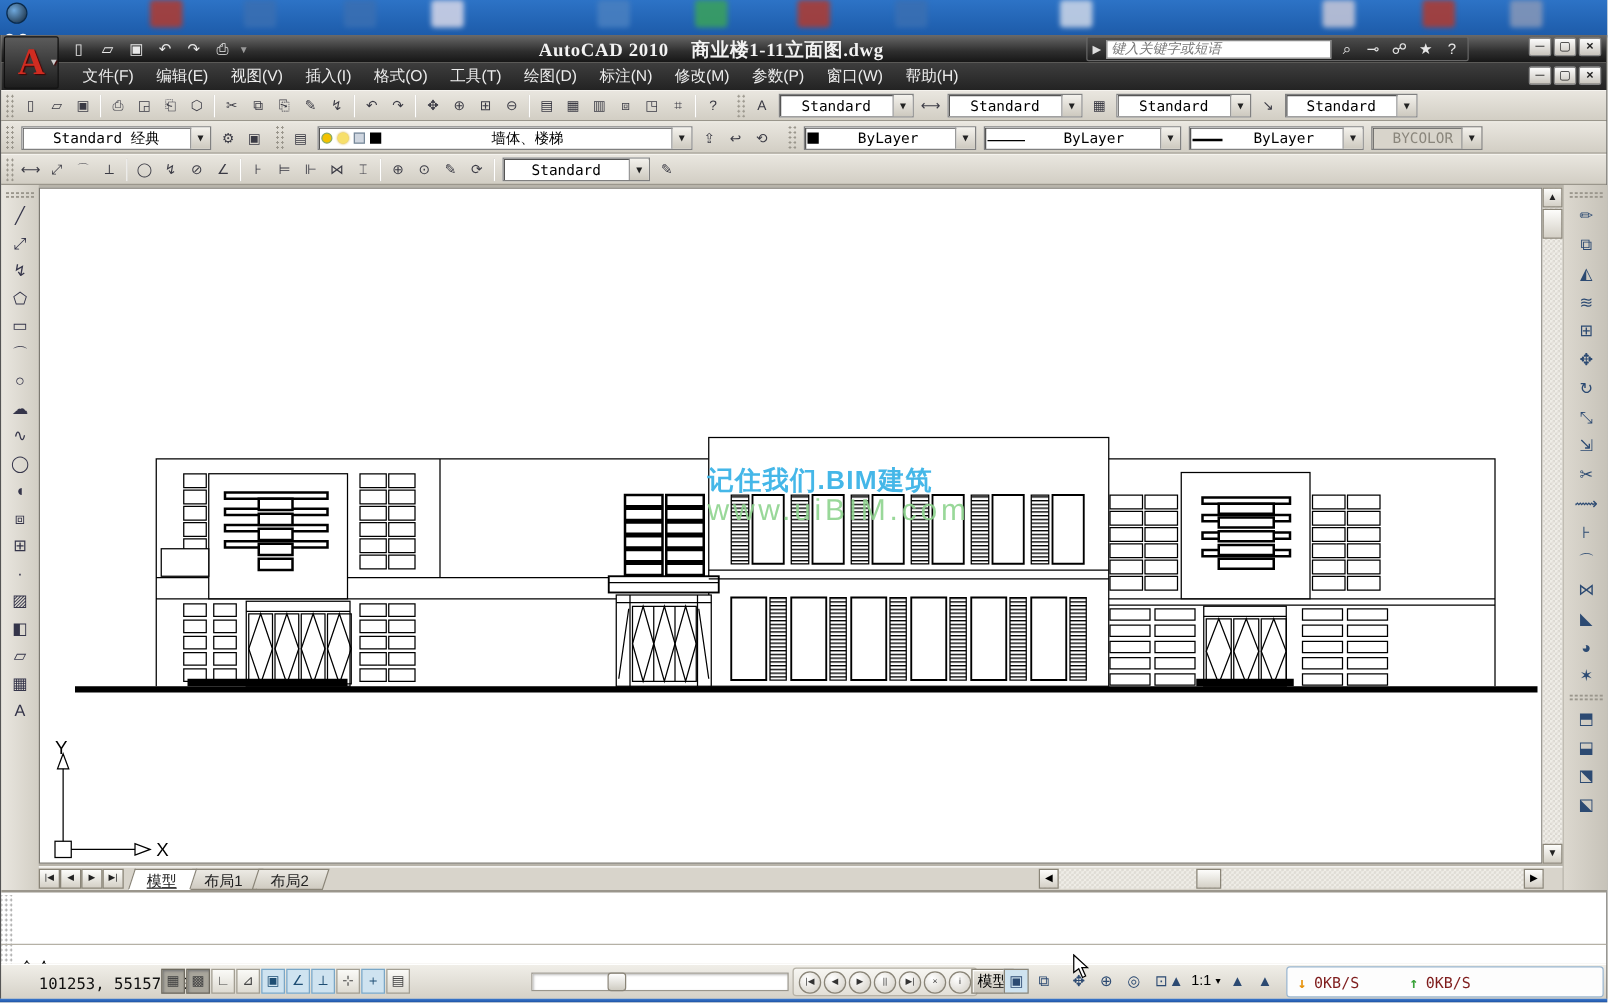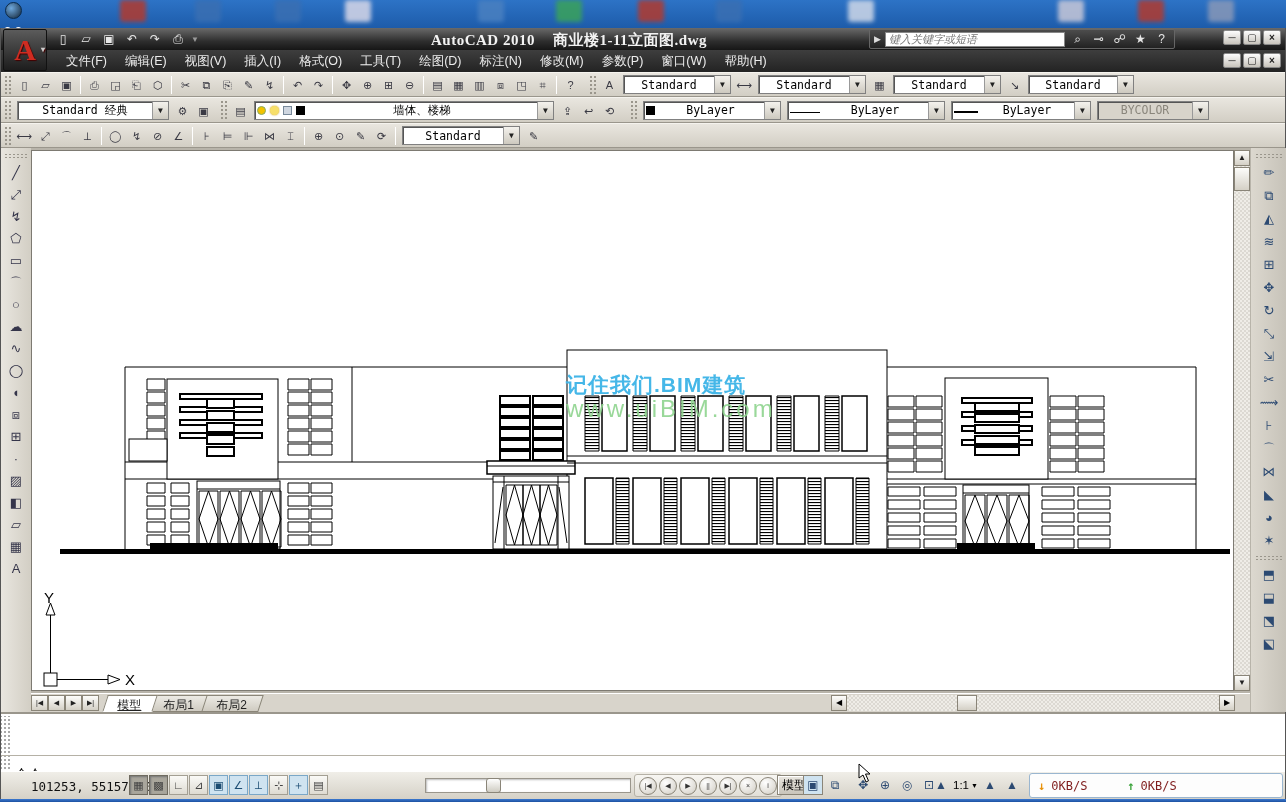--- a/index.html
+++ b/index.html
@@ -273,21 +273,21 @@
     <span class="combo" style="width:158px">
         <span class="mini" style="width:30px;height:1px;background:#000;margin-top:4px;"></span>
         <span class="cval">ByLayer</span>
         <span class="cbtn">▼</span>
       </span>
     <span class="combo" style="width:140px">
         <span class="mini" style="width:24px;height:2px;background:#000;margin-top:4px;"></span>
         <span class="cval">ByLayer</span>
         <span class="cbtn">▼</span>
       </span>
-    <span class="combo dis" style="width:112px">
+    <span class="combo dis" style="width:89px">
         <span class="cval">BYCOLOR</span>
         <span class="cbtn">▼</span>
       </span>
   </div>
 
   <div class="tbrow row3">
     <span class="grip"></span>
     <span class="tbtn">⟷</span>
     <span class="tbtn">⤢</span>
     <span class="tbtn">⌒</span>

